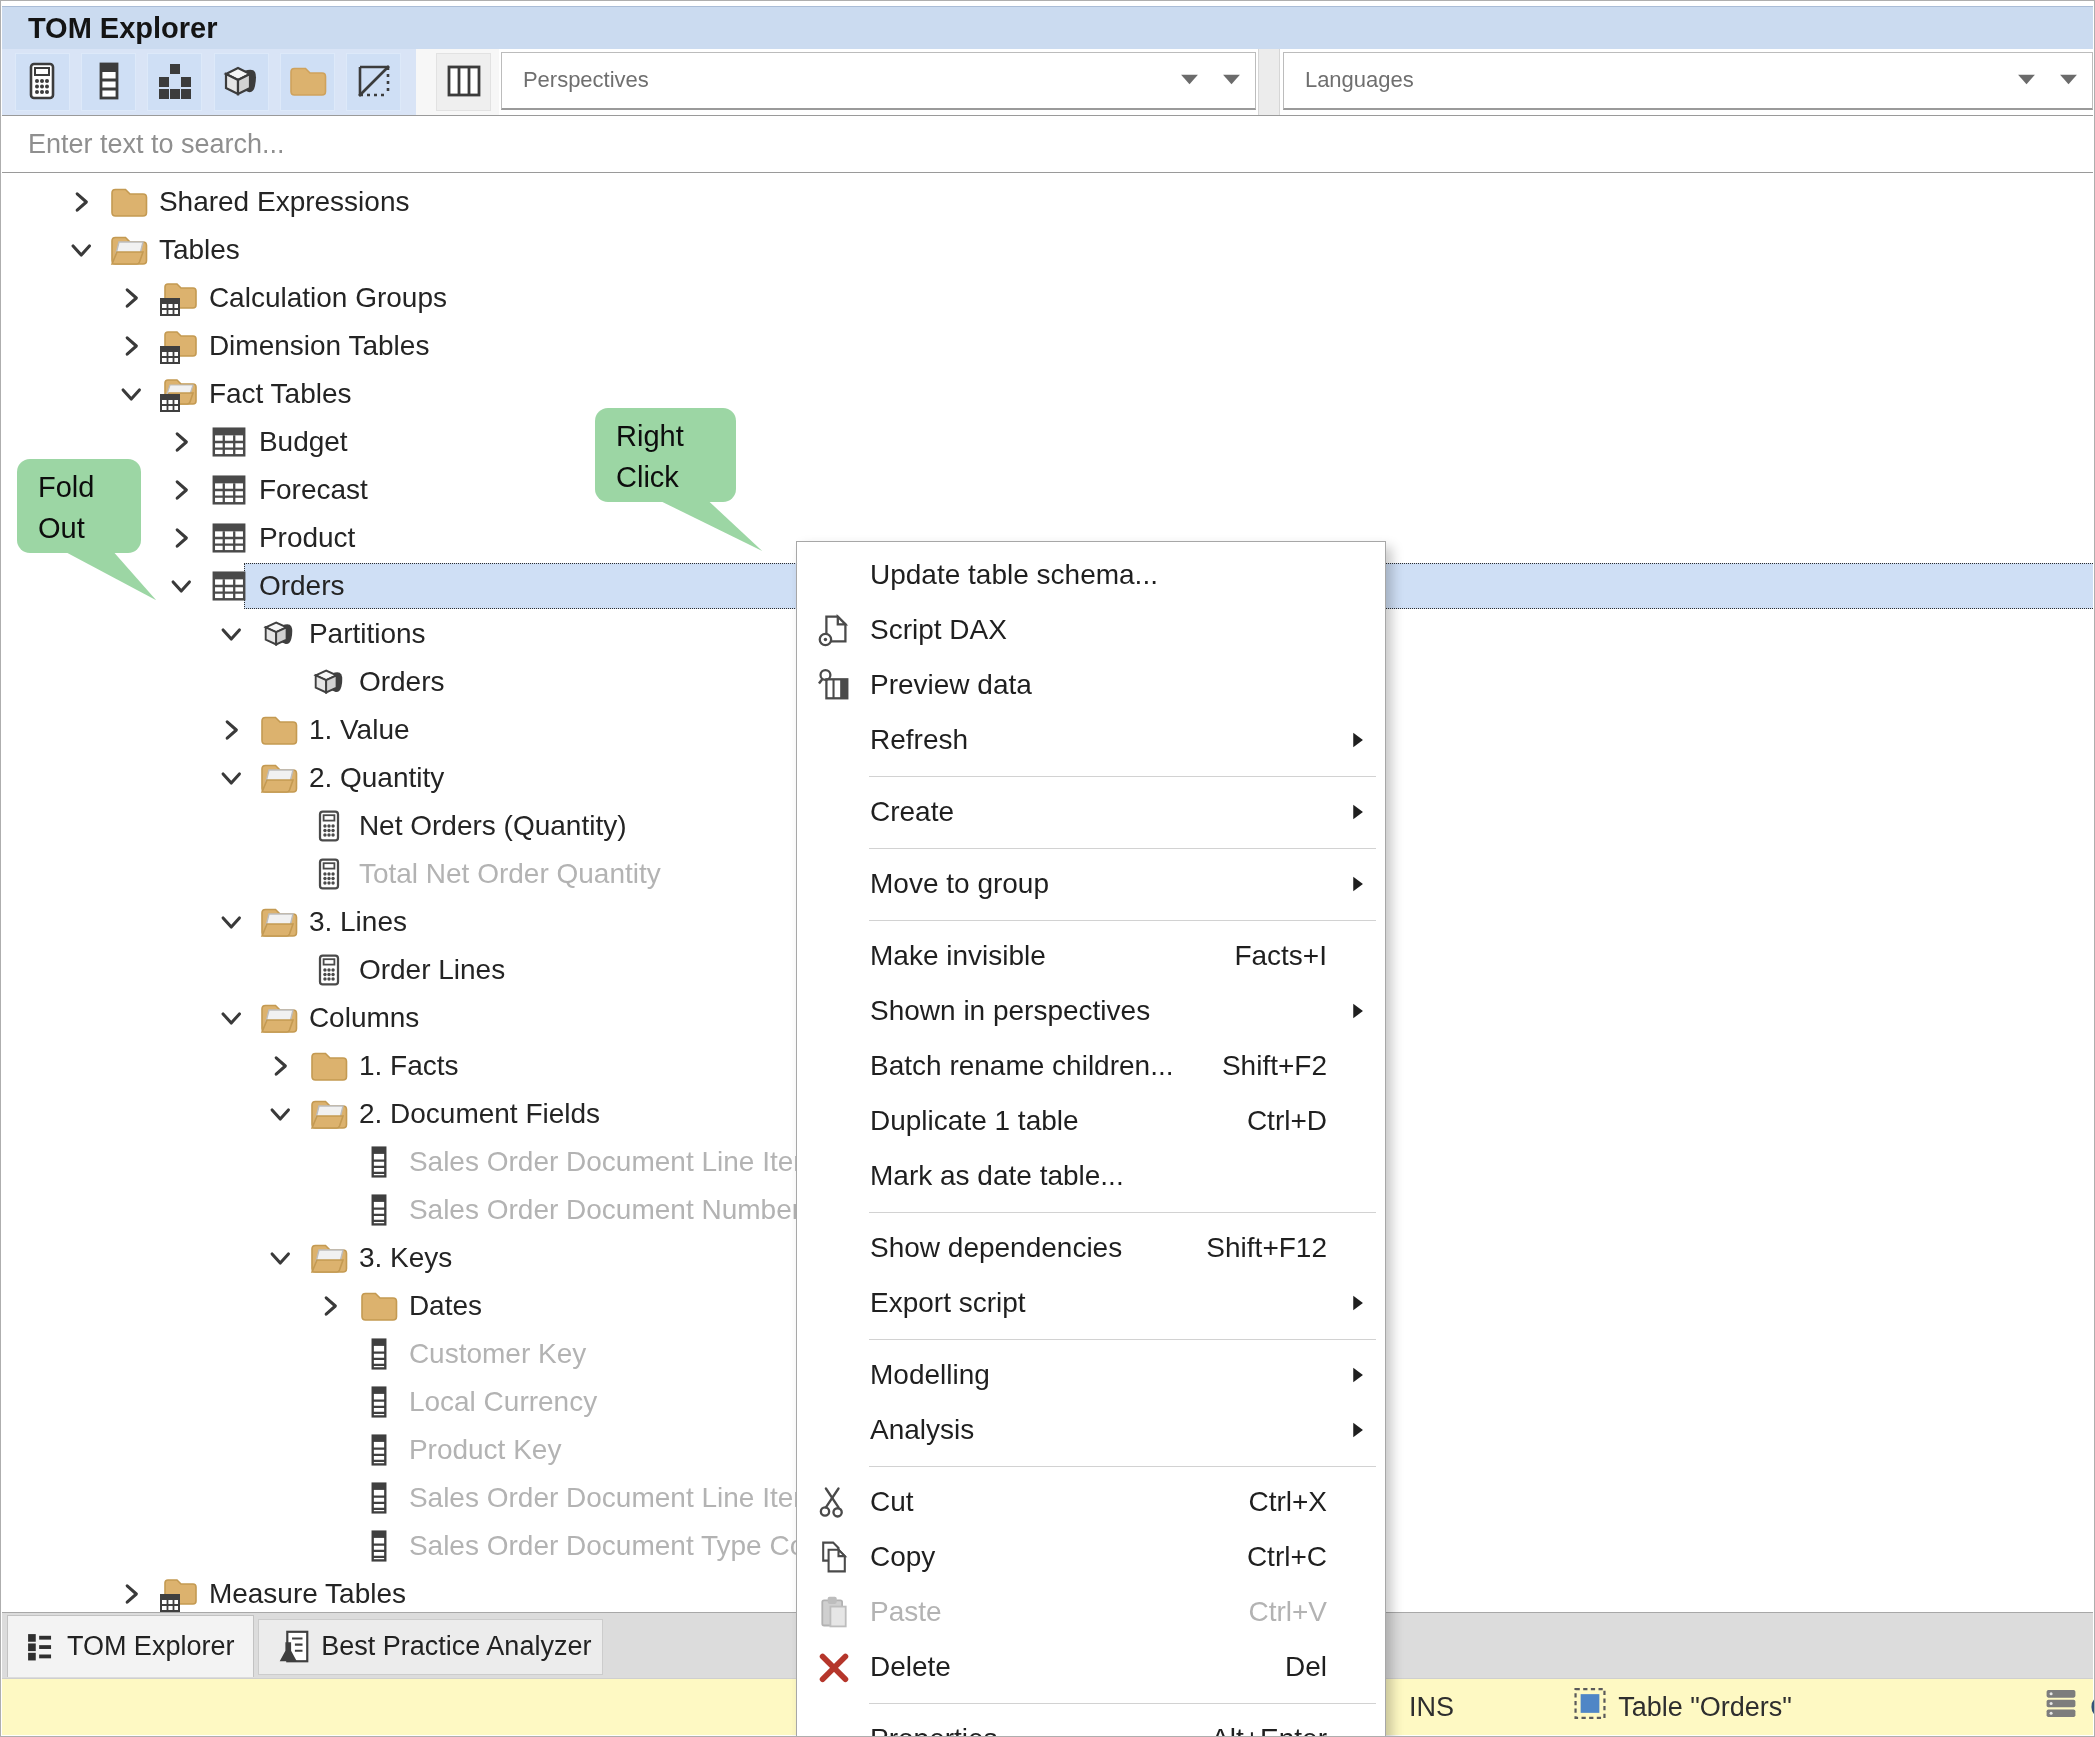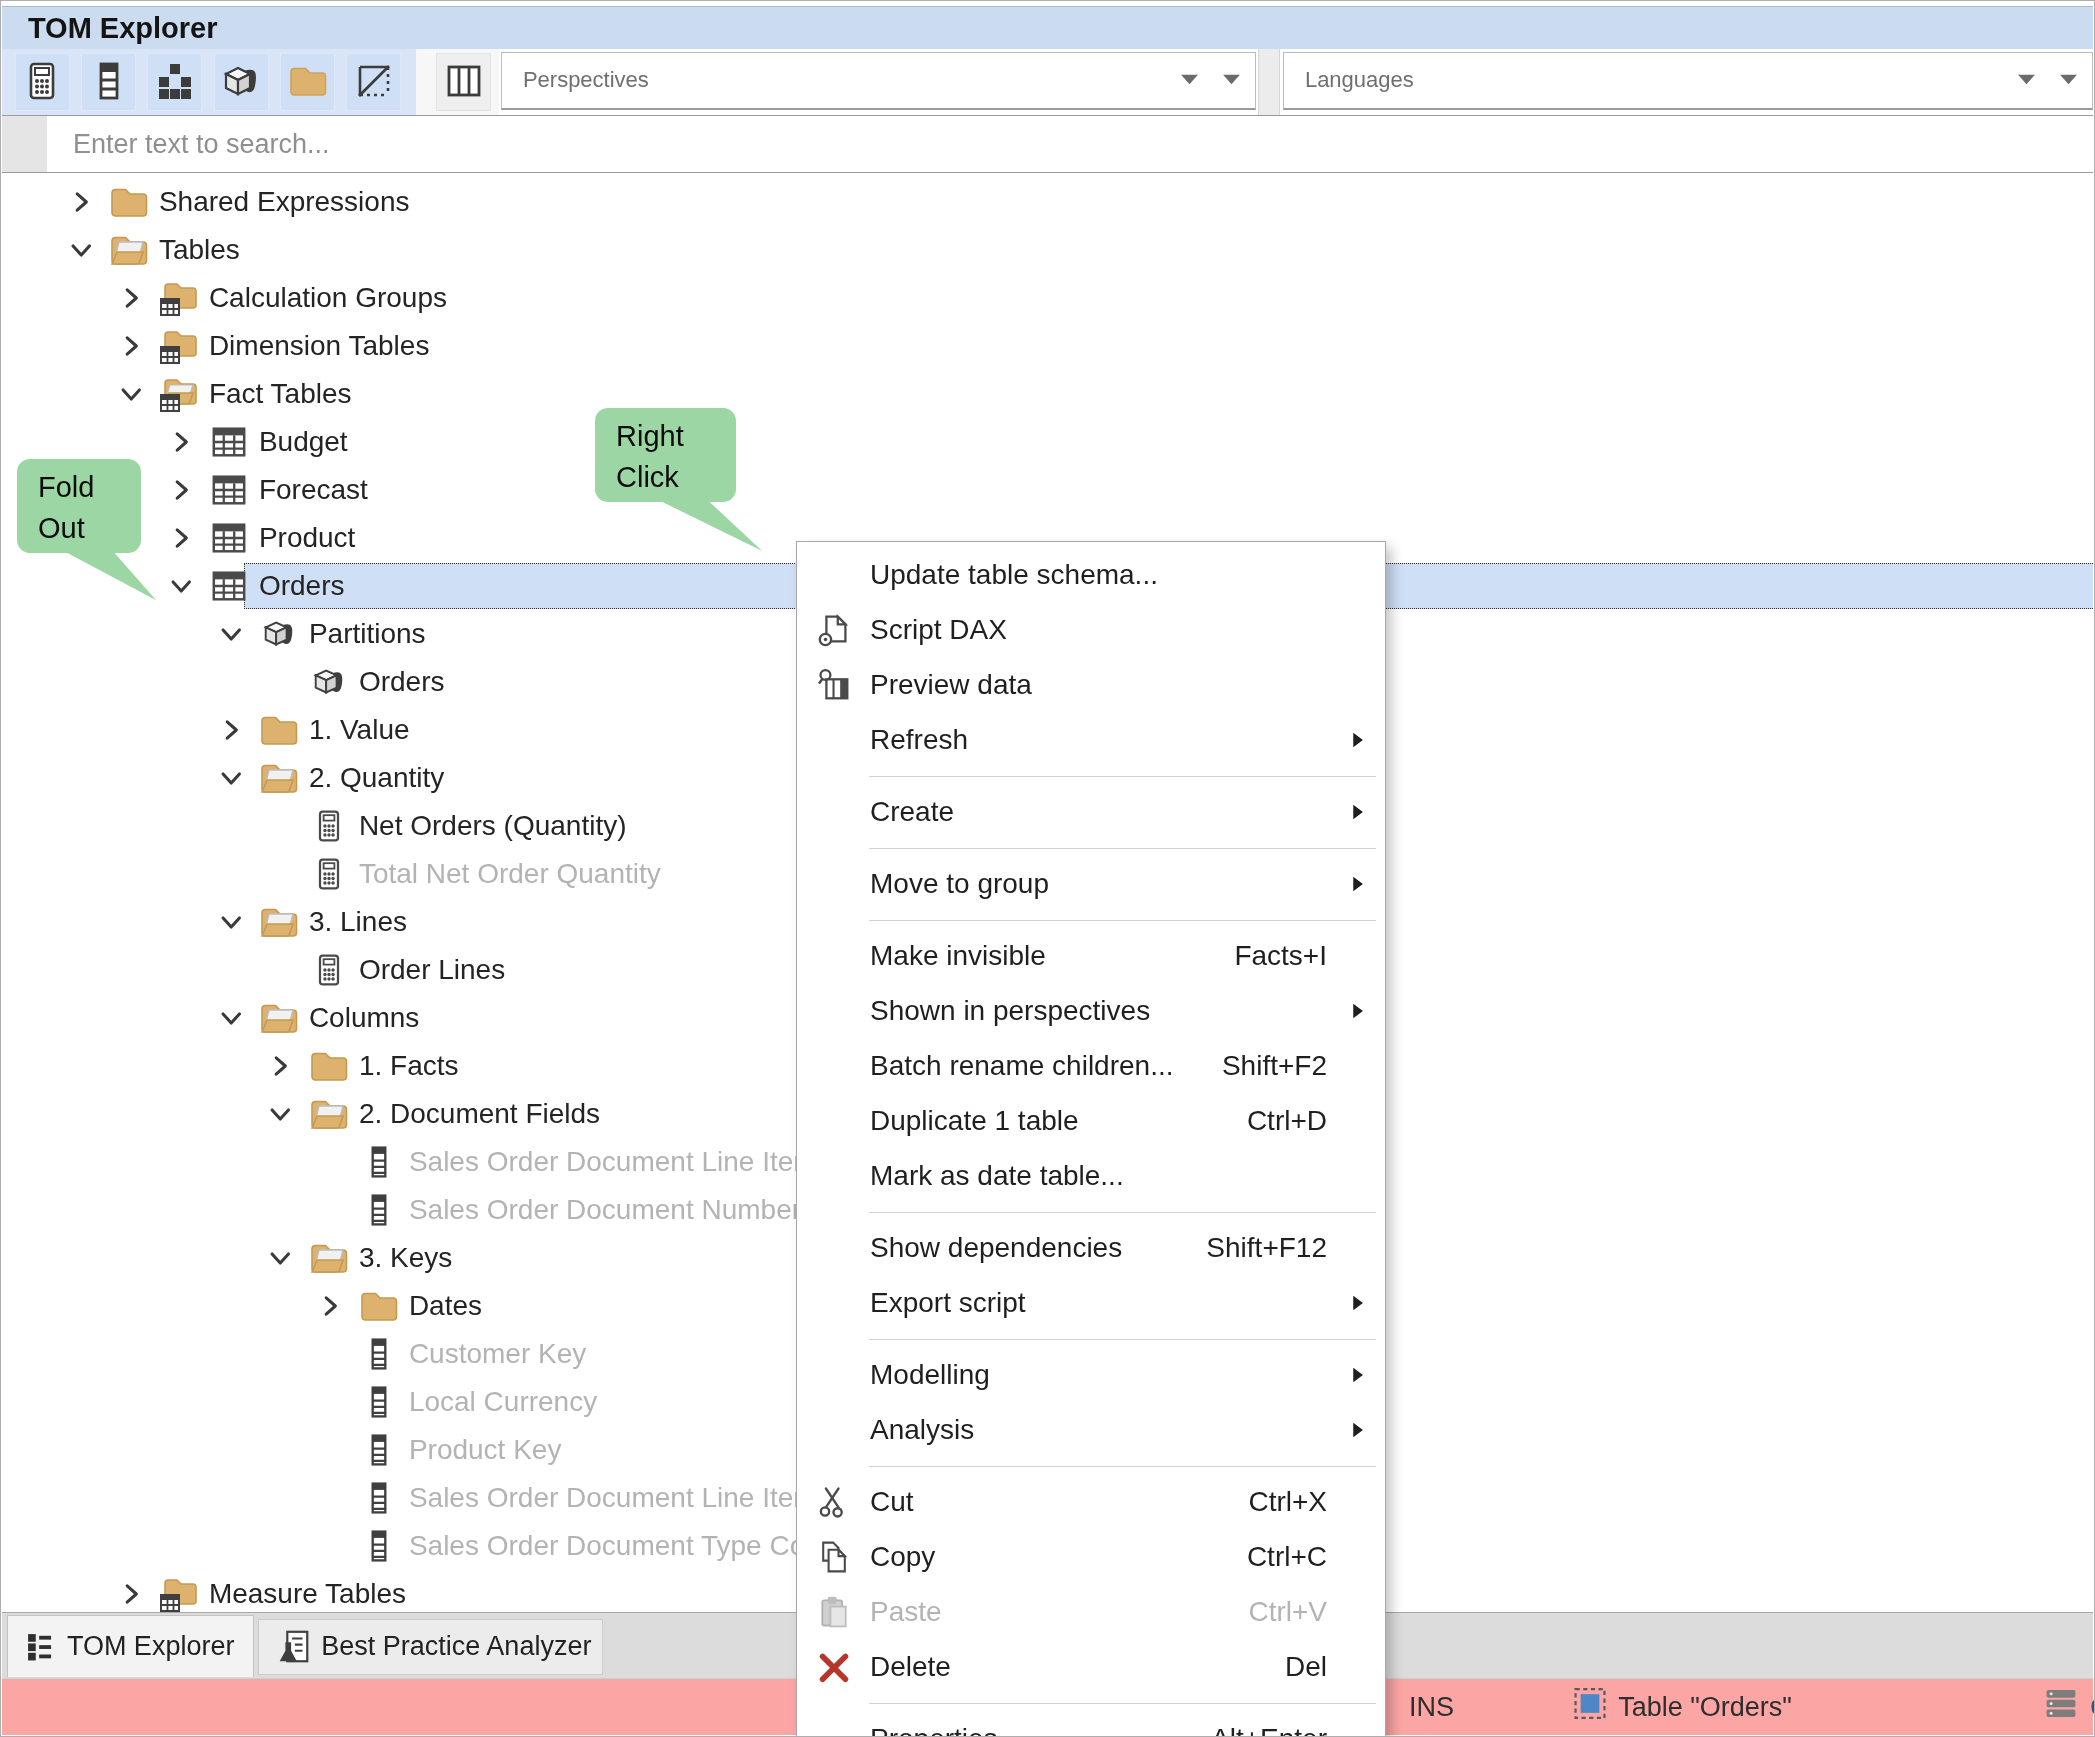--- a/index.html
+++ b/index.html
@@ -22,21 +22,21 @@
   .tb-btn.off{background:#efefef;border:0.9px solid #e2e2e2;}
   .tb-btn-off-holder{position:absolute;left:414px;top:0;width:83px;height:66px;background:#f7f7f7;display:flex;align-items:center;justify-content:center;}
   .combo{position:absolute;top:2.8px;height:58px;background:#ffffff;border:1.9px solid #bcbcbc;border-bottom:2.8px solid #9a9a9a;box-sizing:border-box;}
   .combo .combo-label{position:absolute;left:21px;top:50%;transform:translateY(-50%);font-size:22px;color:#6f6f6f;}
   .combo .arrows{position:absolute;right:13px;top:50%;transform:translateY(-50%);display:flex;gap:21px;}
   .combo-perspectives{left:499px;width:755px;}
   .combo-divider{position:absolute;left:1256px;top:0;width:22.6px;height:66px;background:#ececec;border-left:0.9px solid #d6d6d6;border-right:0.9px solid #d6d6d6;box-sizing:border-box;}
   .combo-languages{left:1281px;right:0;}
 
   
-  .search-row{position:absolute;left:1.9px;right:1.9px;top:115px;height:58px;background:#e5e5e5;border-top:1.9px solid #9a9a9a;border-bottom:1.9px solid #9a9a9a;box-sizing:border-box;padding-left:45px;}
+  .search-row{position:absolute;left:1.9px;right:1.9px;top:115px;height:58px;background:#e5e5e5;border-top:1.9px solid #9a9a9a;border-bottom:1.9px solid #9a9a9a;box-sizing:border-box;}
   .search-row input{width:100%;height:100%;border:none;outline:none;padding-left:26px;font-size:27px;font-family:"Liberation Sans",sans-serif;color:#333;box-sizing:border-box;}
   .search-row input::placeholder{color:#8f8f8f;opacity:1;}
 
   
   .tree-panel{position:absolute;left:1.9px;right:1.9px;top:173px;height:1439px;background:#fff;overflow:hidden;padding-top:4.7px;box-sizing:border-box;}
   .tree-row{position:relative;height:48px;}
   .tree-row .sel-box{position:absolute;top:0.9px;bottom:0.9px;right:0;background:#cfdff5;border-top:1.9px dotted #2e2e2e;border-bottom:1.9px dotted #2e2e2e;border-left:1.9px dotted #2e2e2e;box-sizing:border-box;}
   .tree-row .expander{position:absolute;top:50%;transform:translateY(-50%);width:24.5px;height:24.5px;display:flex;align-items:center;justify-content:center;}
   .tree-row .node-icon{position:absolute;top:50%;transform:translateY(-50%);width:40px;height:40px;display:flex;align-items:center;justify-content:center;}
   .tree-row .label{position:absolute;top:50%;transform:translateY(-50%);font-size:28px;color:#242424;white-space:nowrap;z-index:1;}
@@ -57,21 +57,21 @@
   .menu-sep{height:17px;display:flex;align-items:center;}
   .menu-sep div{margin-left:72px;margin-right:9.4px;flex:1;border-top:1.9px solid #d2d2d2;}
 
   
   .tab-strip{position:absolute;left:1.9px;right:1.9px;top:1612px;height:66px;background:#dcdcdc;border-top:1.9px solid #a8a8a8;box-sizing:border-box;}
   .tab{position:absolute;display:flex;align-items:center;box-sizing:border-box;padding-left:15px;gap:9.4px;font-size:27px;color:#222;}
   .tab.active{left:5.6px;top:1.9px;width:247px;height:62px;background:#f3f3f3;border:1.9px solid #c2c2c2;border-bottom:none;}
   .tab.inactive{left:256px;top:5.6px;width:345px;height:56px;background:#ececec;border:1.9px solid #cccccc;}
 
   
-  .status-bar{position:absolute;left:1.9px;right:1.9px;top:1678px;height:57px;background:#fca5a5;border-top:1.9px solid #cfcfcf;box-sizing:border-box;padding-left:14px;}
+  .status-bar{position:absolute;left:1.9px;right:1.9px;top:1678px;height:57px;background:#fef9c3;border-top:1.9px solid #cfcfcf;box-sizing:border-box;padding-left:14px;}
   .status-bar .s-item{position:absolute;top:50%;transform:translateY(-50%);font-size:27px;color:#2e2e2e;white-space:nowrap;display:flex;align-items:center;gap:11.3px;}
 </style>
 </head>
 <body>
 
 <div class="titlebar">
   <span class="title">TOM Explorer</span>
 </div>
 
 <div class="toolbar-row">

